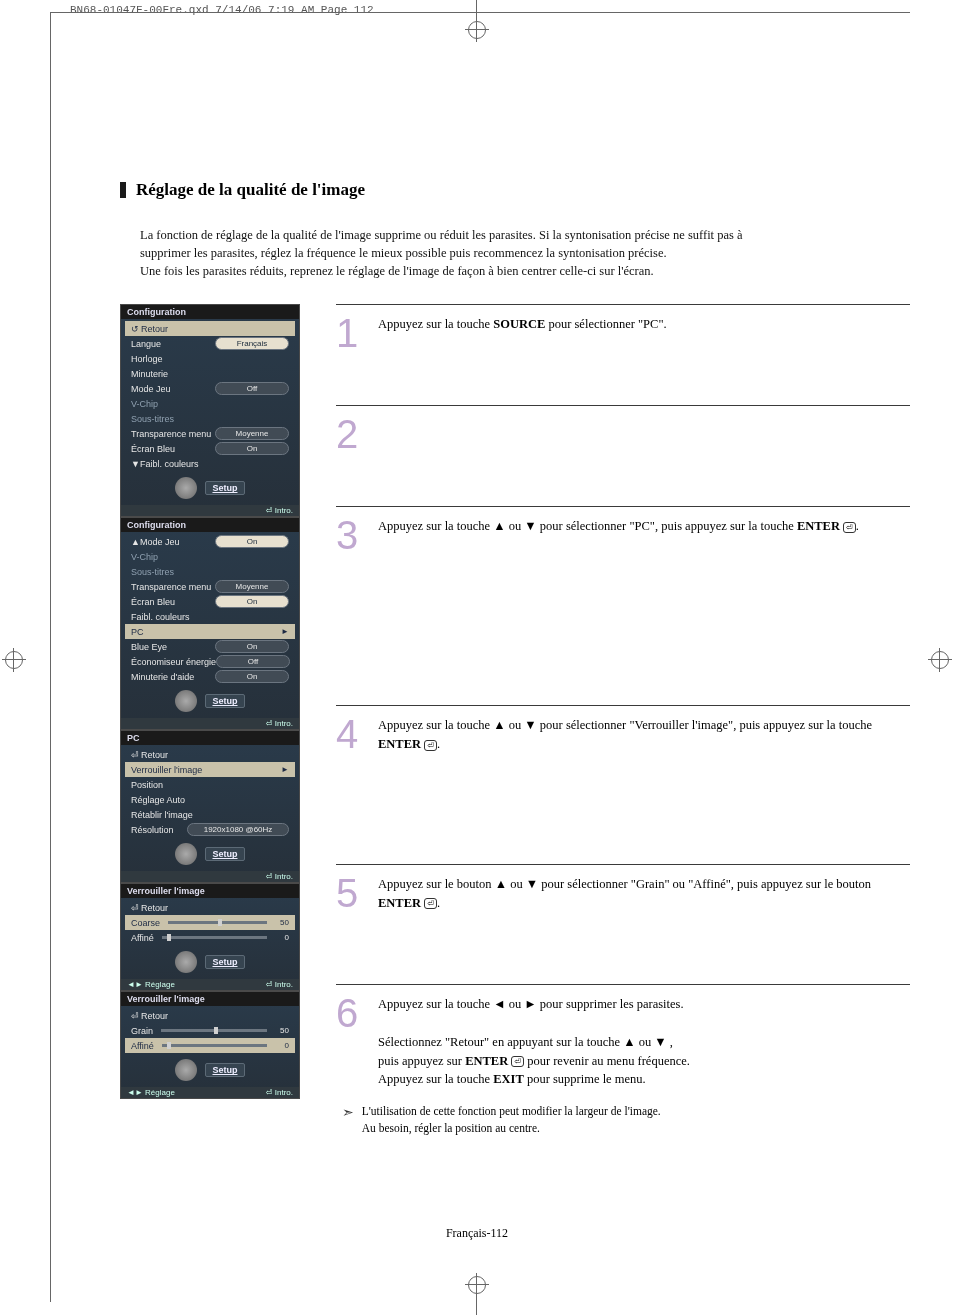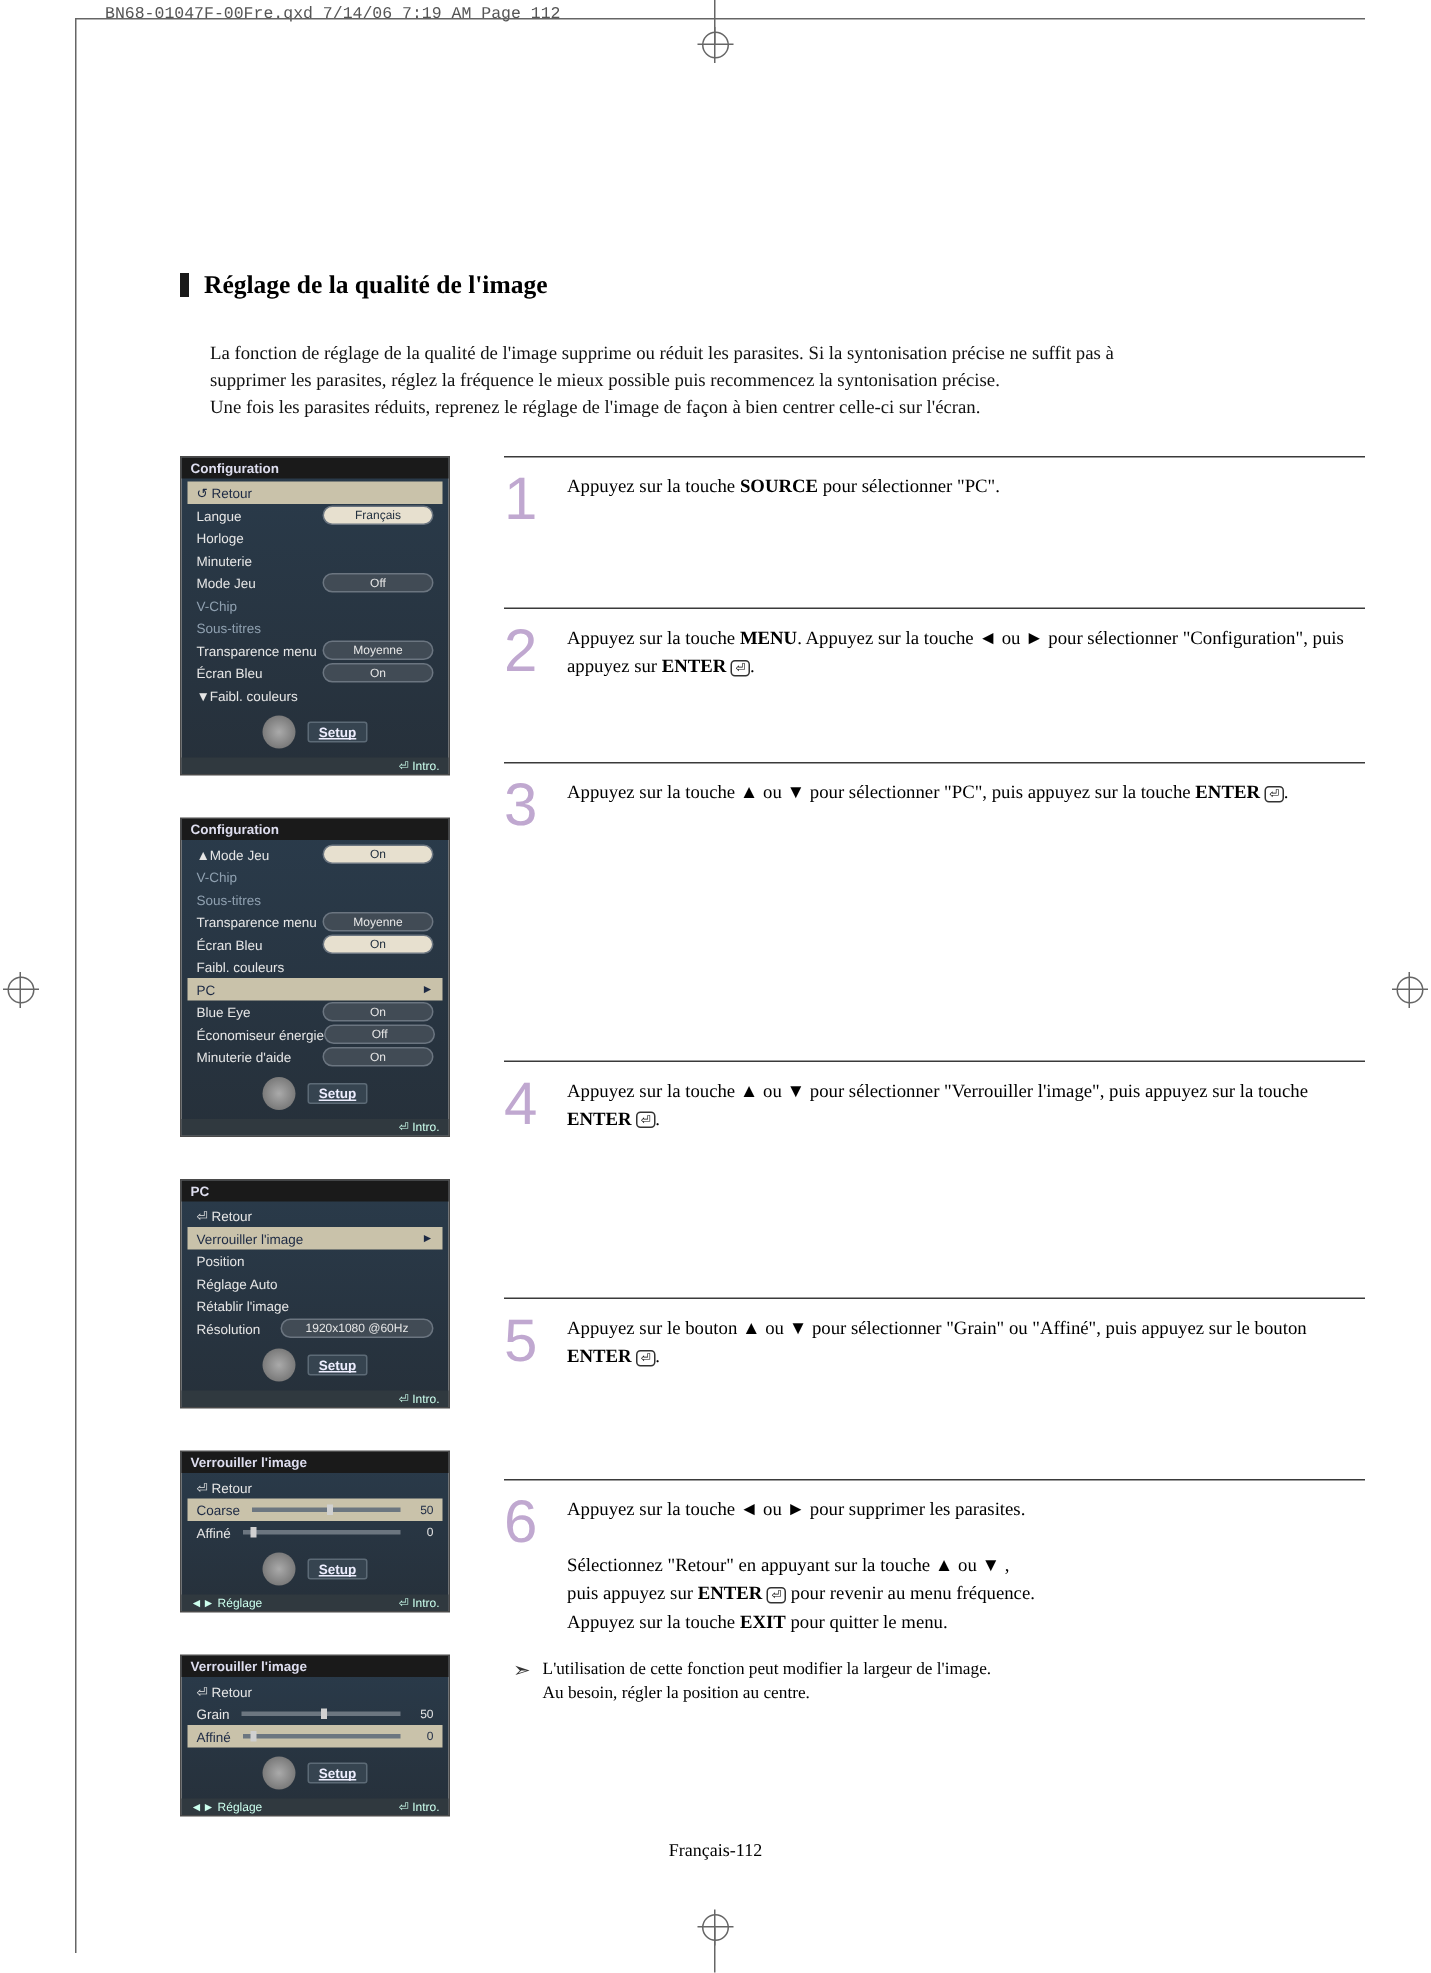--- a/index.html
+++ b/index.html
@@ -91,21 +91,20 @@
   }
   .two-col {
     display: flex;
     gap: 36px;
   }
   .left-col {
     width: 180px;
     flex: 0 0 180px;
     display: flex;
     flex-direction: column;
-    gap: 28px;
   }
   .right-col {
     flex: 1;
   }
   .step {
     display: flex;
     gap: 14px;
     border-top: 1px solid #3a3a3a;
     padding-top: 10px;
     margin-bottom: 54px;
@@ -494,21 +493,20 @@
       </div>
 
       <div class="right-col">
         <div class="step">
           <div class="step-num">1</div>
           <div class="step-text"><span>Appuyez sur la touche </span><b>SOURCE</b><span> pour sélectionner "PC".</span></div>
         </div>
 
         <div class="step">
           <div class="step-num">2</div>
-          <div class="step-text"><span>Appuyez sur la touche </span><b>MENU</b><span>. Appuyez sur la touche ◄ ou ► pour sélectionner "Configuration", puis appuyez sur </span><b>ENTER</b> <span class="enter-icon">⏎</span>.</div>
         </div>
 
         <div class="step" style="margin-bottom:152px">
           <div class="step-num">3</div>
           <div class="step-text"><span>Appuyez sur la touche ▲ ou ▼ pour sélectionner "PC", puis appuyez sur la touche </span><b>ENTER</b> <span class="enter-icon">⏎</span>.</div>
         </div>
 
         <div class="step" style="margin-bottom:110px">
           <div class="step-num">4</div>
           <div class="step-text"><span>Appuyez sur la touche ▲ ou ▼ pour sélectionner "Verrouiller l'image", puis appuyez sur la touche </span><b>ENTER</b> <span class="enter-icon">⏎</span>.</div>
@@ -518,21 +516,21 @@
           <div class="step-num">5</div>
           <div class="step-text"><span>Appuyez sur le bouton ▲ ou ▼ pour sélectionner "Grain" ou "Affiné", puis appuyez sur le bouton </span><b>ENTER</b> <span class="enter-icon">⏎</span>.</div>
         </div>
 
         <div class="step step6">
           <div class="step-num">6</div>
           <div class="step-text">
             <span>Appuyez sur la touche ◄ ou ► pour supprimer les parasites.</span><br><br>
             <span>Sélectionnez "Retour" en appuyant sur la touche ▲ ou ▼ ,</span><br>
             <span>puis appuyez sur </span><b>ENTER</b> <span class="enter-icon">⏎</span><span> pour revenir au menu fréquence.</span><br>
-            <span>Appuyez sur la touche </span><b>EXIT</b><span> pour quitter le menu.</span>
+            <span>Appuyez sur la touche </span><b>EXIT</b><span> pour supprime le menu.</span>
           </div>
         </div>
 
         <div class="note">
           <span class="note-icon">➣</span>
           <span><span>L'utilisation de cette fonction peut modifier la largeur de l'image.</span><br><span>Au besoin, régler la position au centre.</span></span>
         </div>
       </div>
     </div>
   </div>

